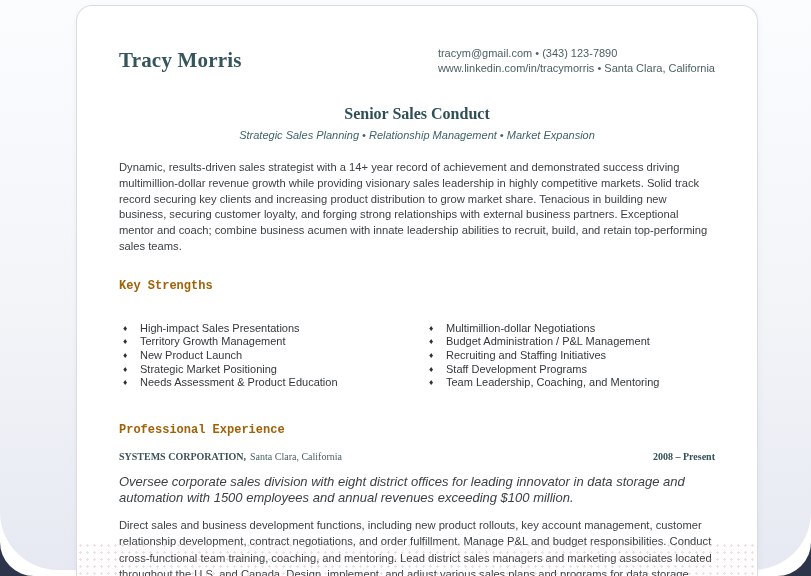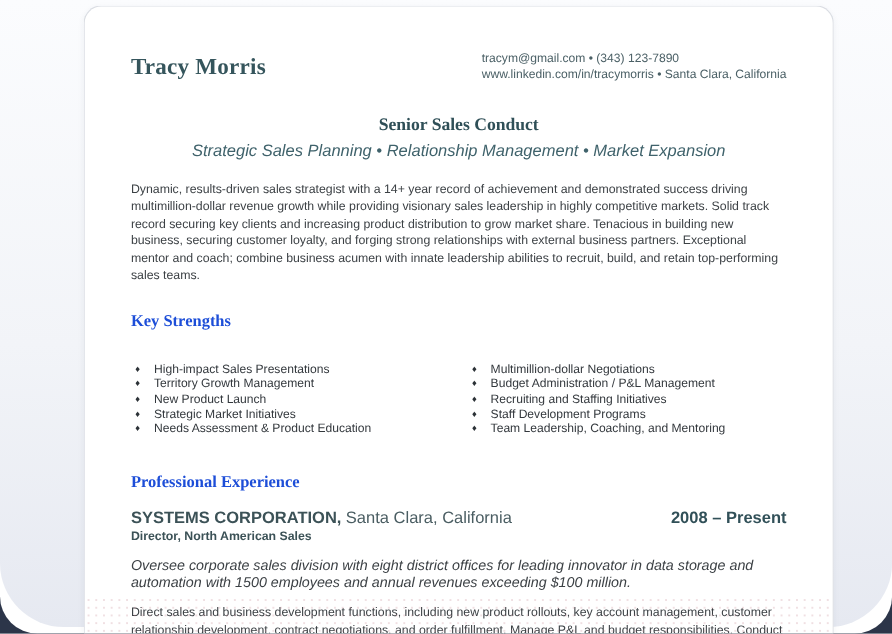--- a/index.html
+++ b/index.html
@@ -43,48 +43,48 @@
     font-size: 21px; font-weight: 700; color: #35555c; letter-spacing: 0.2px;
     padding-top: 4px;
   }
   .contact-block { text-align: left; font-size: 11px; line-height: 15px; color: #4b6066; padding-top: 2px; }
 
   .title-block { text-align: center; margin-top: 29px; }
   .job-title {
     font-family: "Liberation Serif", "DejaVu Serif", serif;
     font-size: 16px; font-weight: 700; color: #2f4f57;
   }
-  .job-subtitle { font-style: italic; font-size: 15px; color: #3f626b; margin-top: 6px; }
+  .job-subtitle { font-style: italic; font-size: 11px; color: #3f626b; margin-top: 6px; }
 
   .summary {
     margin-top: 19px;
     font-size: 11.2px; line-height: 15.8px; color: #3c4145;
   }
 
   .section-heading {
-    font-family: Liberation Serif, serif;
-    font-size: 15px; font-weight: 700; color: #1d4ed8;
+    font-family: Liberation Mono, monospace;
+    font-size: 12px; font-weight: 700; color: #a16207;
   }
   .strengths-heading { margin-top: 24px; }
 
   .strengths-grid {
     margin-top: 29px;
     display: grid; grid-template-columns: 1fr 1fr; column-gap: 20px; row-gap: 0;
     padding-left: 4px;
   }
   .strength-col { display: flex; flex-direction: column; }
   .strength-item { display: flex; align-items: baseline; height: 13.6px; }
   .diamond {
     width: 17px; flex: 0 0 17px; font-size: 8.5px; color: #2c3237;
     position: relative; top: -1px;
   }
   .strength-label { font-size: 11px; color: #33383d; white-space: nowrap; }
 
   .experience-heading { margin-top: 33px; }
-  .company-row { display: flex; justify-content: space-between; margin-top: 14px; font-size: 15px; }
+  .company-row { display: flex; justify-content: space-between; margin-top: 14px; font-size: 10px; font-family: Liberation Serif, serif; }
   .company-name { font-weight: 700; color: #3c5257; }
   .company-location { color: #4a5d62; margin-left: 4px; }
   .date-range { font-weight: 700; color: #315058; }
   .role-title { font-size: 11.2px; font-weight: 700; color: #3c5257; margin-top: 3px; }
 
   .scope-para {
     margin-top: 12px; font-style: italic;
     font-size: 13px; line-height: 16px; color: #3c4145;
   }
   .body-para {
@@ -126,21 +126,21 @@
       <div class="strength-item">
         <span class="diamond">♦</span>
         <span class="strength-label">Territory Growth Management</span>
       </div>
       <div class="strength-item">
         <span class="diamond">♦</span>
         <span class="strength-label">New Product Launch</span>
       </div>
       <div class="strength-item">
         <span class="diamond">♦</span>
-        <span class="strength-label">Strategic Market Initiatives</span>
+        <span class="strength-label">Strategic Market Positioning</span>
       </div>
       <div class="strength-item">
         <span class="diamond">♦</span>
         <span class="strength-label">Needs Assessment &amp; Product Education</span>
       </div>
     </div>
     <div class="strength-col">
       <div class="strength-item">
         <span class="diamond">♦</span>
         <span class="strength-label">Multimillion-dollar Negotiations</span>
@@ -165,18 +165,17 @@
   </div>
 
   <div class="section-heading experience-heading">Professional Experience</div>
 
   <div class="company-row">
     <div>
       <span class="company-name">SYSTEMS CORPORATION,</span><span class="company-location">Santa Clara, California</span>
     </div>
     <div class="date-range">2008 – Present</div>
   </div>
-  <div class="role-title">Director, North American Sales</div>
 
   <p class="scope-para">Oversee corporate sales division with eight district offices for leading innovator in data storage and automation with 1500 employees and annual revenues exceeding $100 million.</p>
   <p class="body-para">Direct sales and business development functions, including new product rollouts, key account management, customer relationship development, contract negotiations, and order fulfillment. Manage P&amp;L and budget responsibilities. Conduct cross-functional team training, coaching, and mentoring. Lead district sales managers and marketing associates located throughout the U.S. and Canada. Design, implement, and adjust various sales plans and programs for data storage products, with a focus on building two-tier distribution channel and fostering demand in the Fortune 500 arena.</p>
 
 </div>
 
 </body></html>

